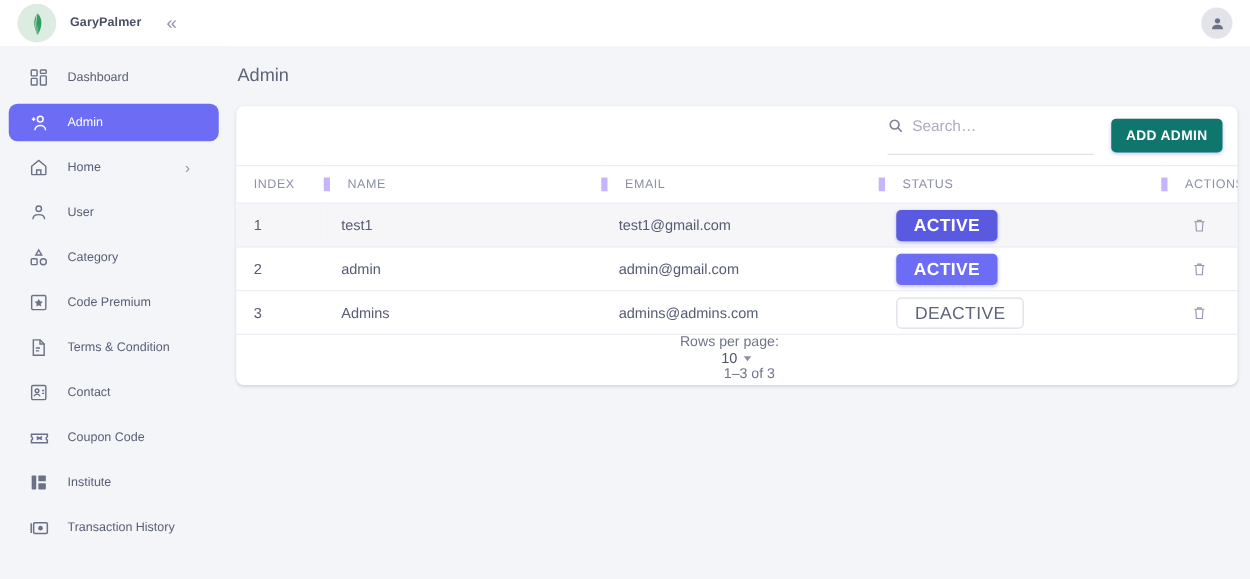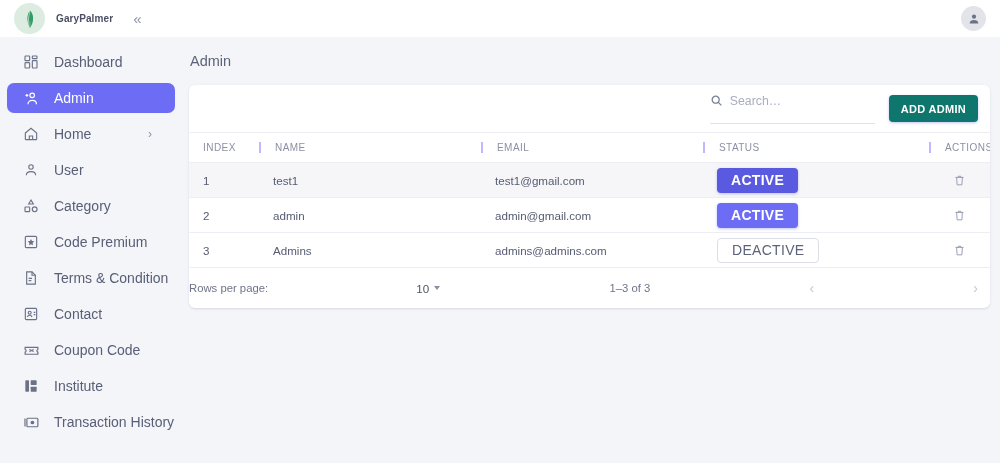--- a/index.html
+++ b/index.html
@@ -45,21 +45,21 @@
   .nav-item {
     position: relative; display: flex; align-items: center;
     height: 30px; margin: 0 7px 6px 7px; padding-left: 15px;
     border-radius: 7px; cursor: pointer; color: #5c6279;
   }
   .nav-item .ico {
     width: 18px; height: 18px; display: flex; align-items: center;
     justify-content: center; flex: none; color: #6b7186;
   }
   .nav-item .lbl {
-    margin-left: 14px; font-size: 14px; color: #585e75; white-space: nowrap;
+    margin-left: 14px; font-size: 10px; color: #585e75; white-space: nowrap;
   }
   .nav-item.active { background: #6c6cf5; }
   .nav-item.active .ico { color: #ffffff; }
   .nav-item.active .lbl { color: #ffffff; }
   .nav-item .chev {
     position: absolute; right: 23px; color: #8f94ab; font-size: 12px; line-height: 1;
   }
 
   
   .main { position: absolute; left: 182px; top: 37px; width: 818px; height: 426px; }
@@ -99,21 +99,21 @@
   }
 
   
   table { width: 100%; border-collapse: collapse; table-layout: fixed; }
   thead th {
     text-align: left; font-size: 10px; font-weight: normal; letter-spacing: .45px;
     color: #8b90a4; padding: 9px 0 9px 0; border-top: 1px solid #eceef3;
     border-bottom: 1px solid #eceef3; position: relative;
   }
   thead th .hd { padding-left: 14px; display: block; }
-  thead th:not(:first-child) .hd { border-left: 2px solid #c4b5fd; }
+  thead th:not(:first-child) .hd { border-left: 5px solid #c4b5fd; }
   tbody td {
     font-size: 11.6px; color: #565c72; padding: 0; height: 35px;
     border-bottom: 1px solid #eceef3; vertical-align: middle;
   }
   tbody td .cell { padding-left: 14px; }
   tbody tr.hovered td { background: #f6f6f9; }
 
   .col-index { width: 70px; }
   .col-name  { width: 222px; }
   .col-email { width: 222px; }
@@ -130,22 +130,22 @@
     box-shadow: 0 1px 3px rgba(108,108,245,.4);
   }
   .badge.active.dark { background: #5a5ae0; }
   .badge.deactive {
     background: #ffffff; color: #5d6379; border: 1px solid #dcdee7; font-weight: normal;
   }
   .trash { display: flex; justify-content: center; color: #9398ad; cursor: pointer; }
 
   
   .tfoot {
-    display: flex; align-items: center; justify-content: space-between;
-    height: 40px; padding-right: 12px; gap: 0;
+    display: flex; align-items: center; justify-content: flex-start;
+    height: 40px; padding-right: 12px; gap: 0; flex-direction: column;
   }
   .rpp-label { font-size: 11.3px; color: #6e7489; }
   .rpp-val {
     font-size: 11.6px; color: #4f5568; margin-left: 11px;
     display: flex; align-items: center; cursor: pointer;
   }
   .rpp-val .caret {
     margin-left: 5px; width: 0; height: 0;
     border-left: 3.5px solid transparent; border-right: 3.5px solid transparent;
     border-top: 4px solid #8a8fa3;

